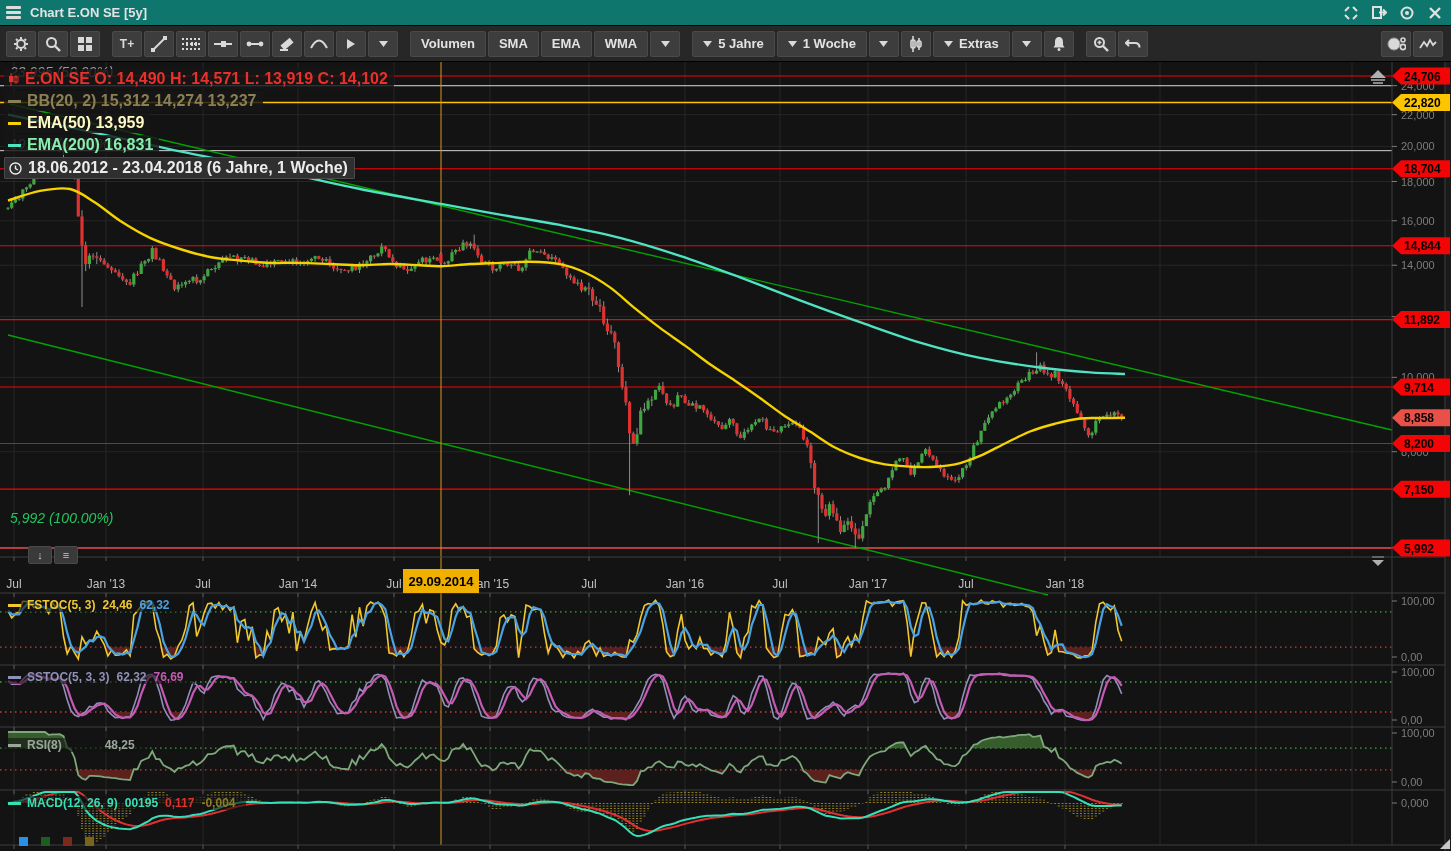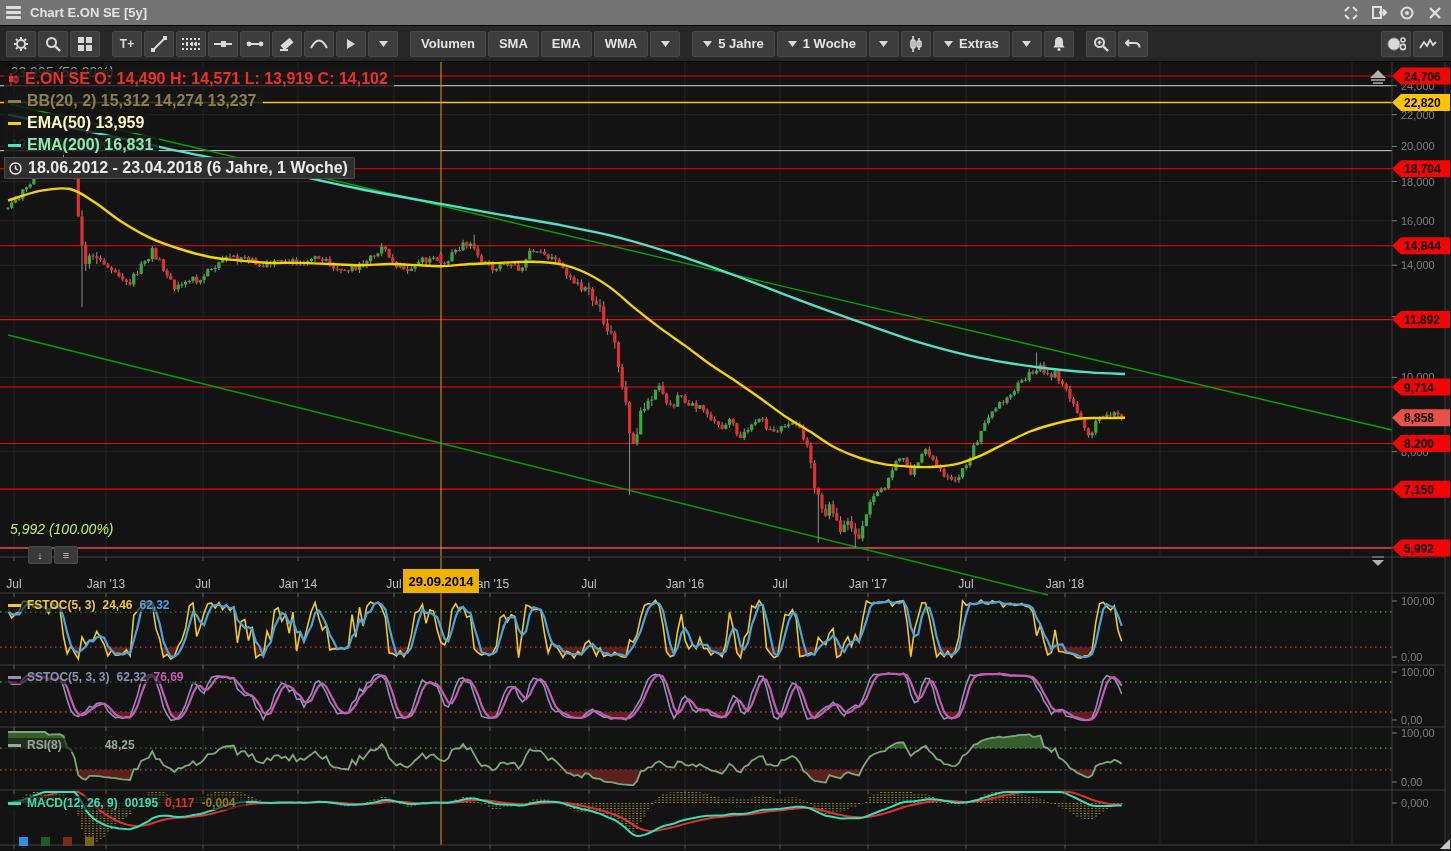--- a/index.html
+++ b/index.html
@@ -1,19 +1,19 @@
 <!DOCTYPE html>
 <html><head>
 <meta charset="utf-8">
 <style>
   html,body{margin:0;padding:0;background:#000;}
   body{width:1451px;height:851px;position:relative;overflow:hidden;
        font-family:"Liberation Sans", sans-serif; -webkit-font-smoothing:antialiased;}
   
-  .titlebar{position:absolute;left:0;top:0;width:1451px;height:25px;background:#737373;
+  .titlebar{position:absolute;left:0;top:0;width:1451px;height:25px;background:#0f766e;
             border-bottom:1px solid #000;display:flex;align-items:center;color:#e3e3e3;z-index:30;}
   .titlebar .menu{width:26px;display:flex;flex-direction:column;gap:2px;align-items:center;cursor:pointer;}
   .titlebar .menu i{display:block;width:15px;height:3px;background:#dcdcdc;border-radius:1px;}
   .titlebar .t{font-size:13px;font-weight:bold;margin-left:4px;}
   .titlebar .spacer{flex:1;}
   .tb-ic{width:24px;height:20px;display:flex;align-items:center;justify-content:center;margin-right:4px;cursor:pointer;}
   
   .toolbar{position:absolute;left:0;top:26px;width:1451px;height:36px;background:#272727;
            border-bottom:1px solid #000;display:flex;align-items:center;padding:0 6px;box-sizing:border-box;z-index:30;}
   .ibtn{height:26px;min-width:30px;background:#3d3d3d;border:1px solid #4a4a4a;border-radius:2px;
@@ -1418,21 +1418,21 @@
   </span>
   <span class="ibtn">
     <svg class="ic" width="18" height="14">
         <polyline points="1,11 5,5 8,9 11,3 14,8 17,5" fill="none" stroke="#d9d9d9" stroke-width="1.8"></polyline>
       </svg>
   </span>
 </div>
 
 <div class="ov fib" style="left:10px;top:64px;">23,995 (50.00%)</div>
 <div class="ov fib" style="left:10px;top:136px;">19,746 (61.80%)</div>
-<div class="ov fib" style="left:10px;top:521px;color:#bef264;">5,992 (100.00%)</div>
+<div class="ov fib" style="left:10px;top:510px;color:#22c55e;">5,992 (100.00%)</div>
 
 <div class="ov" style="left:4px;top:69px;">
   <div class="lgrow" style="color:#e8312a;">
     <span style="margin-right:6px;display:inline-flex;">
       <svg class="ic" width="11" height="13">
           <g stroke="#e8312a" stroke-width="1">
             <path d="M3 0 V13 M8 2 V11"></path>
           </g>
           <rect x="1" y="3" width="4" height="6" fill="#e8312a"></rect>
           <rect x="6" y="4" width="4" height="5" fill="none" stroke="#e8312a"></rect>

